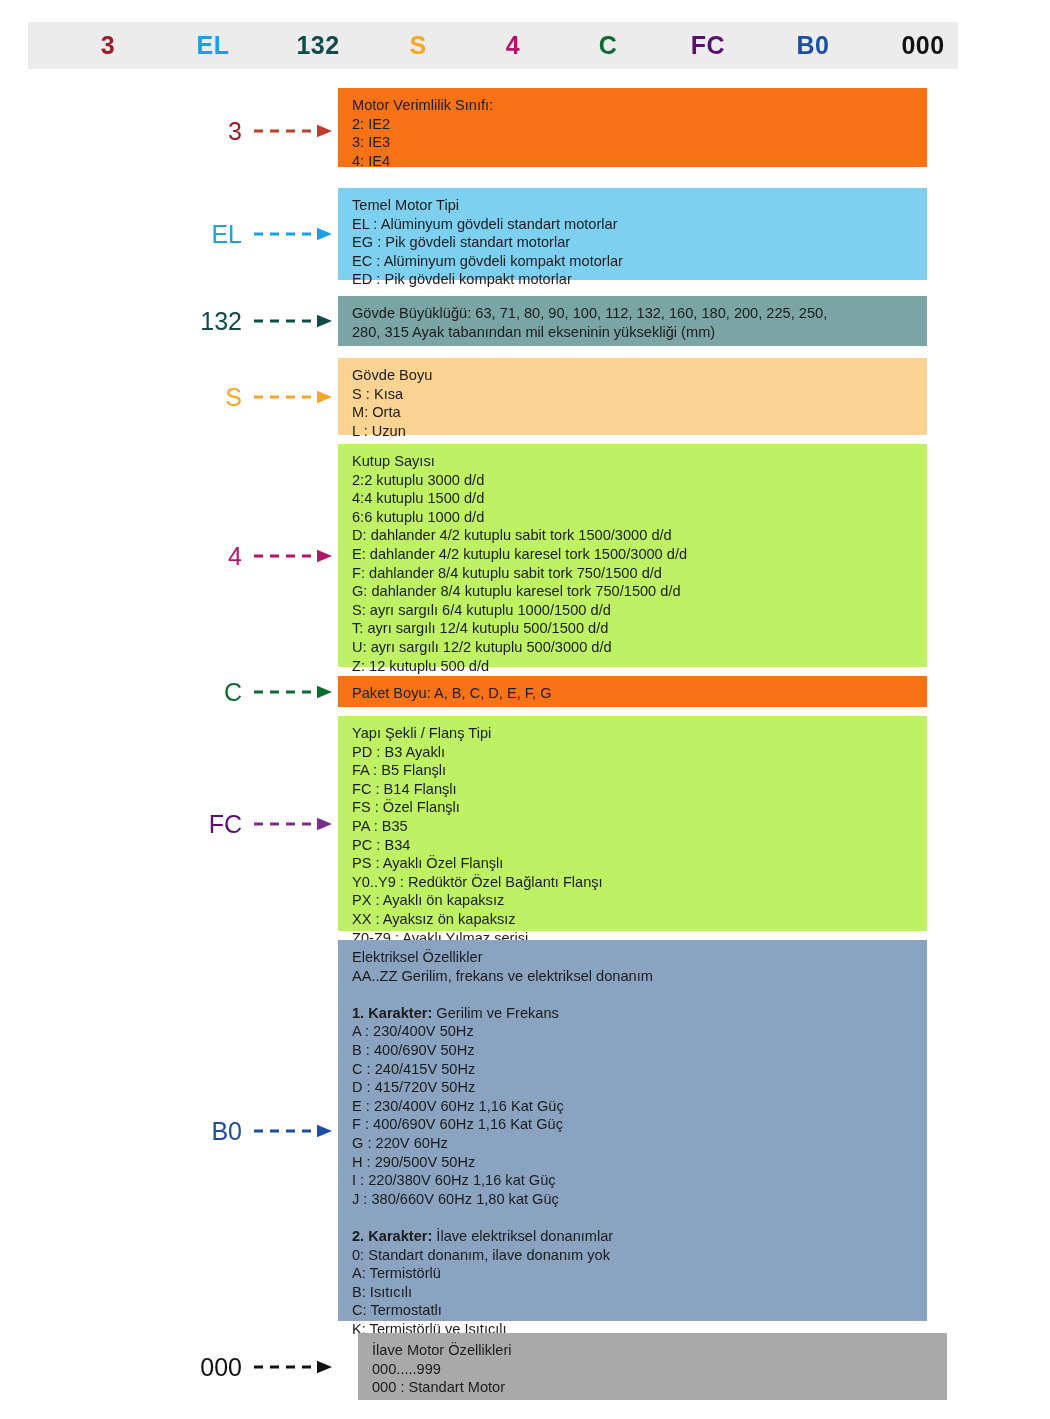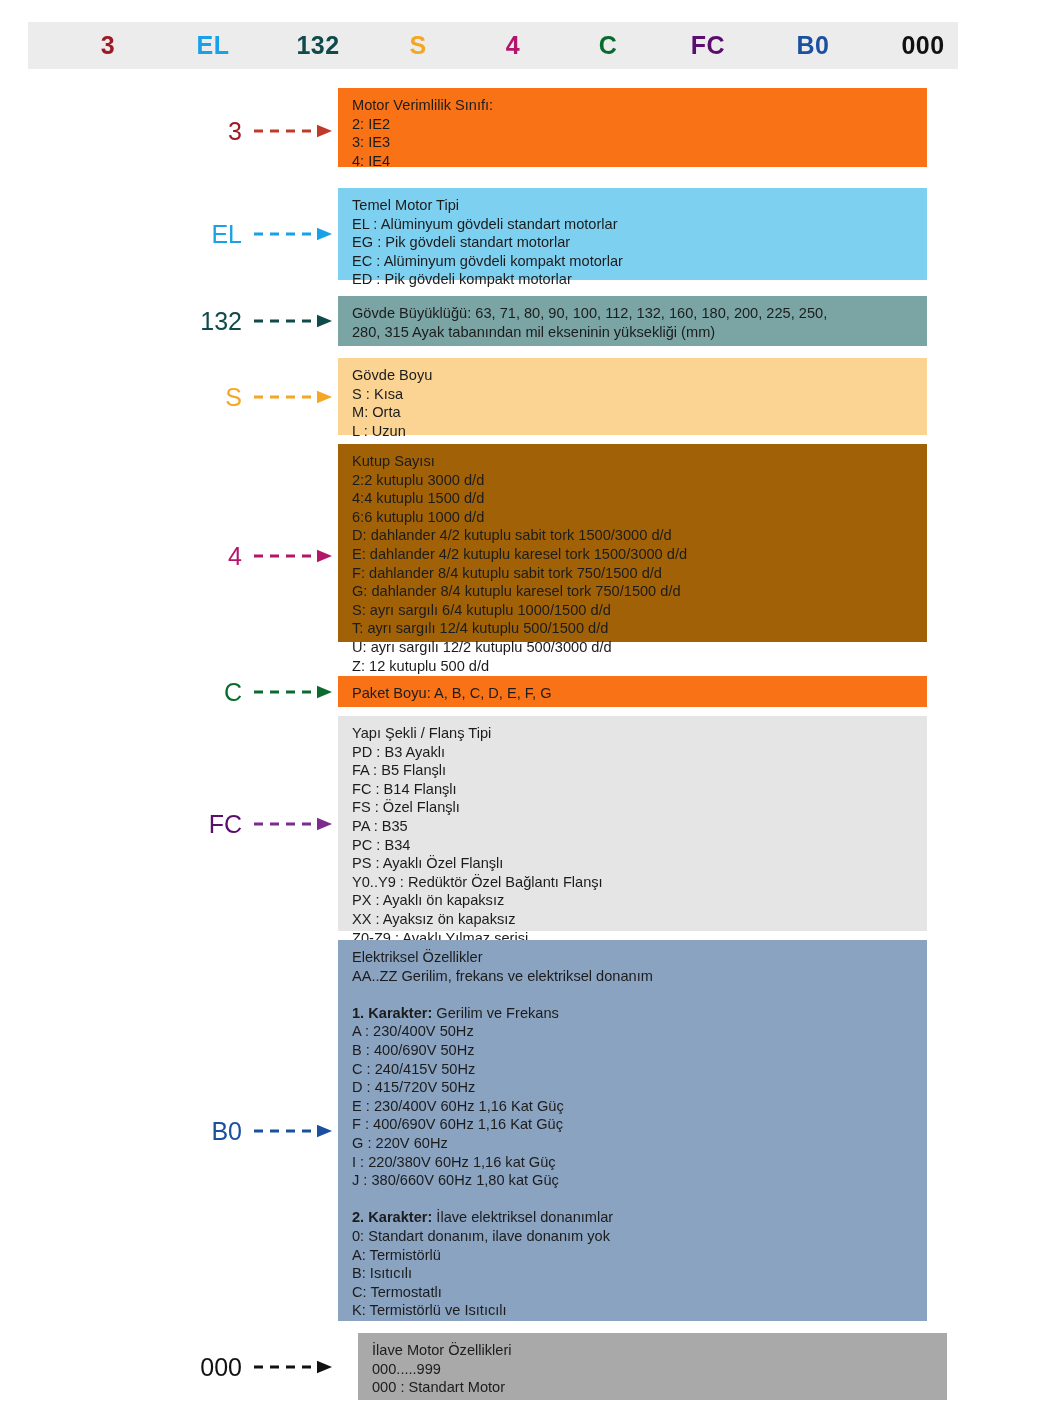--- a/index.html
+++ b/index.html
@@ -157,21 +157,21 @@
       </div>
     </div>
     <div class="row" style="top: 0px;">
       <div class="row-label" style="top: 555.5px; left: 122px; right: auto; color: rgb(181, 20, 107);">4</div>
       <div class="row-arrow" style="left: 254px; top: 555.5px; width: 78px;">
         <svg width="78" height="14" viewBox="0 0 78 14">
           <line x1="0" y1="7" x2="64" y2="7" stroke="#b5146b" stroke-width="3.2" stroke-dasharray="9 7"></line>
           <polygon points="63,0.8 78,7 63,13.2" fill="#b5146b"></polygon>
         </svg>
       </div>
-      <div class="box" style="top: 444px; height: 198px; background: #a16207;">
+      <div class="box" style="top: 444px; height: 223px; background: #bef264;">
         <div class="line">Kutup Sayısı</div>
         <div class="line">2:2 kutuplu 3000 d/d</div>
         <div class="line">4:4 kutuplu 1500 d/d</div>
         <div class="line">6:6 kutuplu 1000 d/d</div>
         <div class="line">D: dahlander 4/2 kutuplu sabit tork 1500/3000 d/d</div>
         <div class="line">E: dahlander 4/2 kutuplu karesel tork 1500/3000 d/d</div>
         <div class="line">F: dahlander 8/4 kutuplu sabit tork 750/1500 d/d</div>
         <div class="line">G: dahlander 8/4 kutuplu karesel tork 750/1500 d/d</div>
         <div class="line">S: ayrı sargılı 6/4 kutuplu 1000/1500 d/d</div>
         <div class="line">T: ayrı sargılı 12/4 kutuplu 500/1500 d/d</div>
@@ -192,21 +192,21 @@
       </div>
     </div>
     <div class="row" style="top: 0px;">
       <div class="row-label" style="top: 823.5px; left: 122px; right: auto; color: rgb(90, 15, 110);">FC</div>
       <div class="row-arrow" style="left: 254px; top: 823.5px; width: 78px;">
         <svg width="78" height="14" viewBox="0 0 78 14">
           <line x1="0" y1="7" x2="64" y2="7" stroke="#7b2d8e" stroke-width="3.2" stroke-dasharray="9 7"></line>
           <polygon points="63,0.8 78,7 63,13.2" fill="#7b2d8e"></polygon>
         </svg>
       </div>
-      <div class="box" style="top: 716px; height: 215px; background: #e5e5e5;">
+      <div class="box" style="top: 716px; height: 215px; background: #bef264;">
         <div class="line">Yapı Şekli / Flanş Tipi</div>
         <div class="line">PD : B3 Ayaklı</div>
         <div class="line">FA : B5 Flanşlı</div>
         <div class="line">FC : B14 Flanşlı</div>
         <div class="line">FS : Özel Flanşlı</div>
         <div class="line">PA : B35</div>
         <div class="line">PC : B34</div>
         <div class="line">PS : Ayaklı Özel Flanşlı</div>
         <div class="line">Y0..Y9 : Redüktör Özel Bağlantı Flanşı</div>
         <div class="line">PX : Ayaklı ön kapaksız</div>
@@ -227,20 +227,21 @@
         <div class="line">AA..ZZ Gerilim, frekans ve elektriksel donanım</div>
         <div class="line spacer"></div>
         <div class="line"><b>1. Karakter:</b> Gerilim ve Frekans</div>
         <div class="line">A : 230/400V 50Hz</div>
         <div class="line">B : 400/690V 50Hz</div>
         <div class="line">C : 240/415V 50Hz</div>
         <div class="line">D : 415/720V 50Hz</div>
         <div class="line">E : 230/400V 60Hz 1,16 Kat Güç</div>
         <div class="line">F : 400/690V 60Hz 1,16 Kat Güç</div>
         <div class="line">G : 220V 60Hz</div>
+        <div class="line">H : 290/500V 50Hz</div>
         <div class="line">I : 220/380V 60Hz 1,16 kat Güç</div>
         <div class="line">J : 380/660V 60Hz 1,80 kat Güç</div>
         <div class="line spacer"></div>
         <div class="line"><b>2. Karakter:</b> İlave elektriksel donanımlar</div>
         <div class="line">0: Standart donanım, ilave donanım yok</div>
         <div class="line">A: Termistörlü</div>
         <div class="line">B: Isıtıcılı</div>
         <div class="line">C: Termostatlı</div>
         <div class="line">K: Termistörlü ve Isıtıcılı</div>
       </div>

